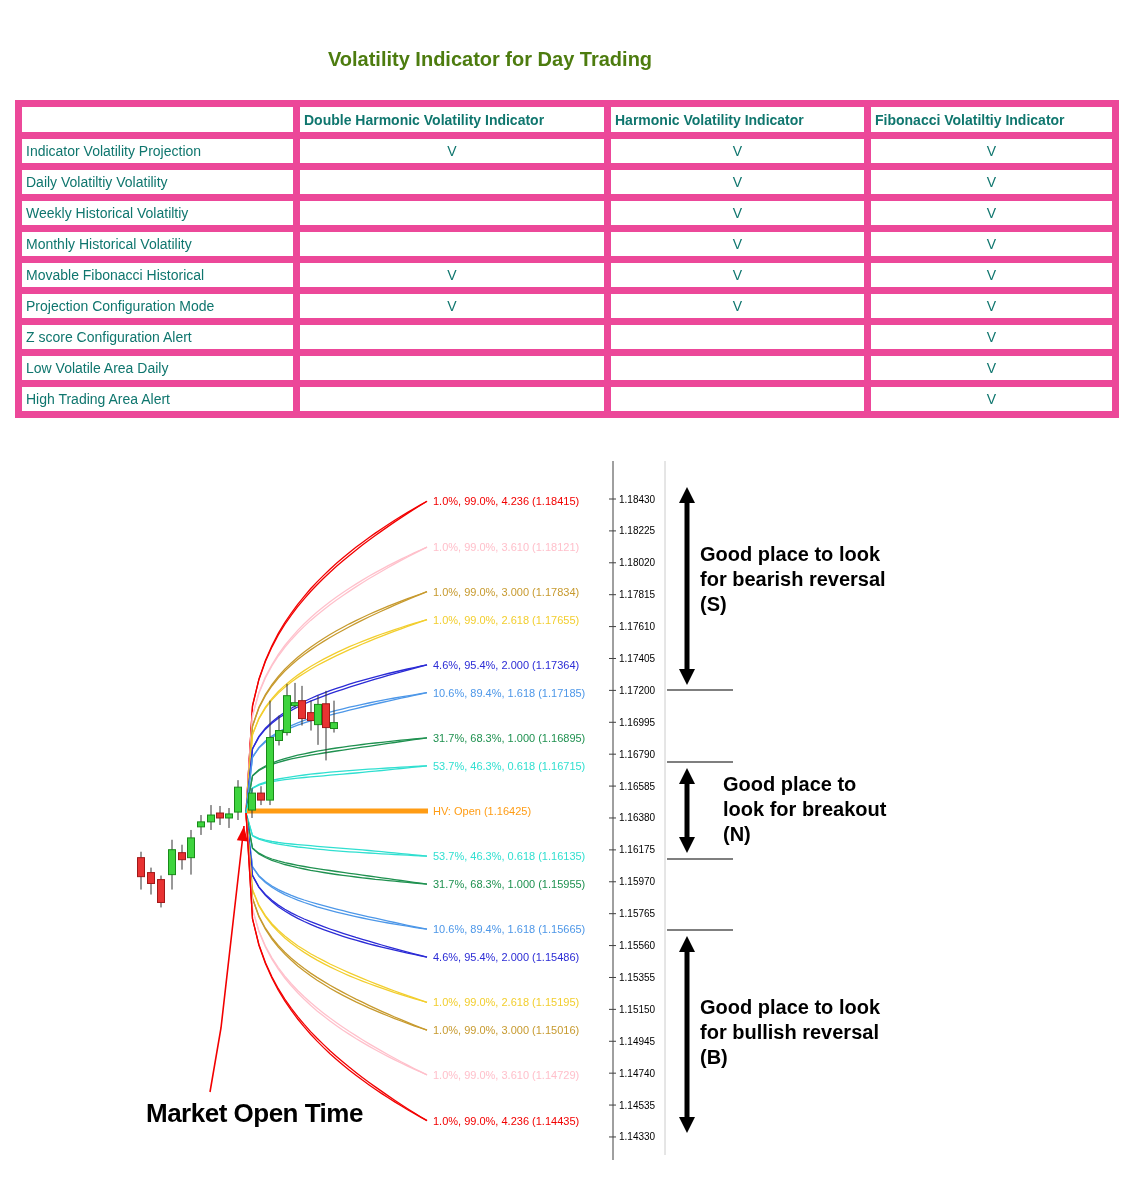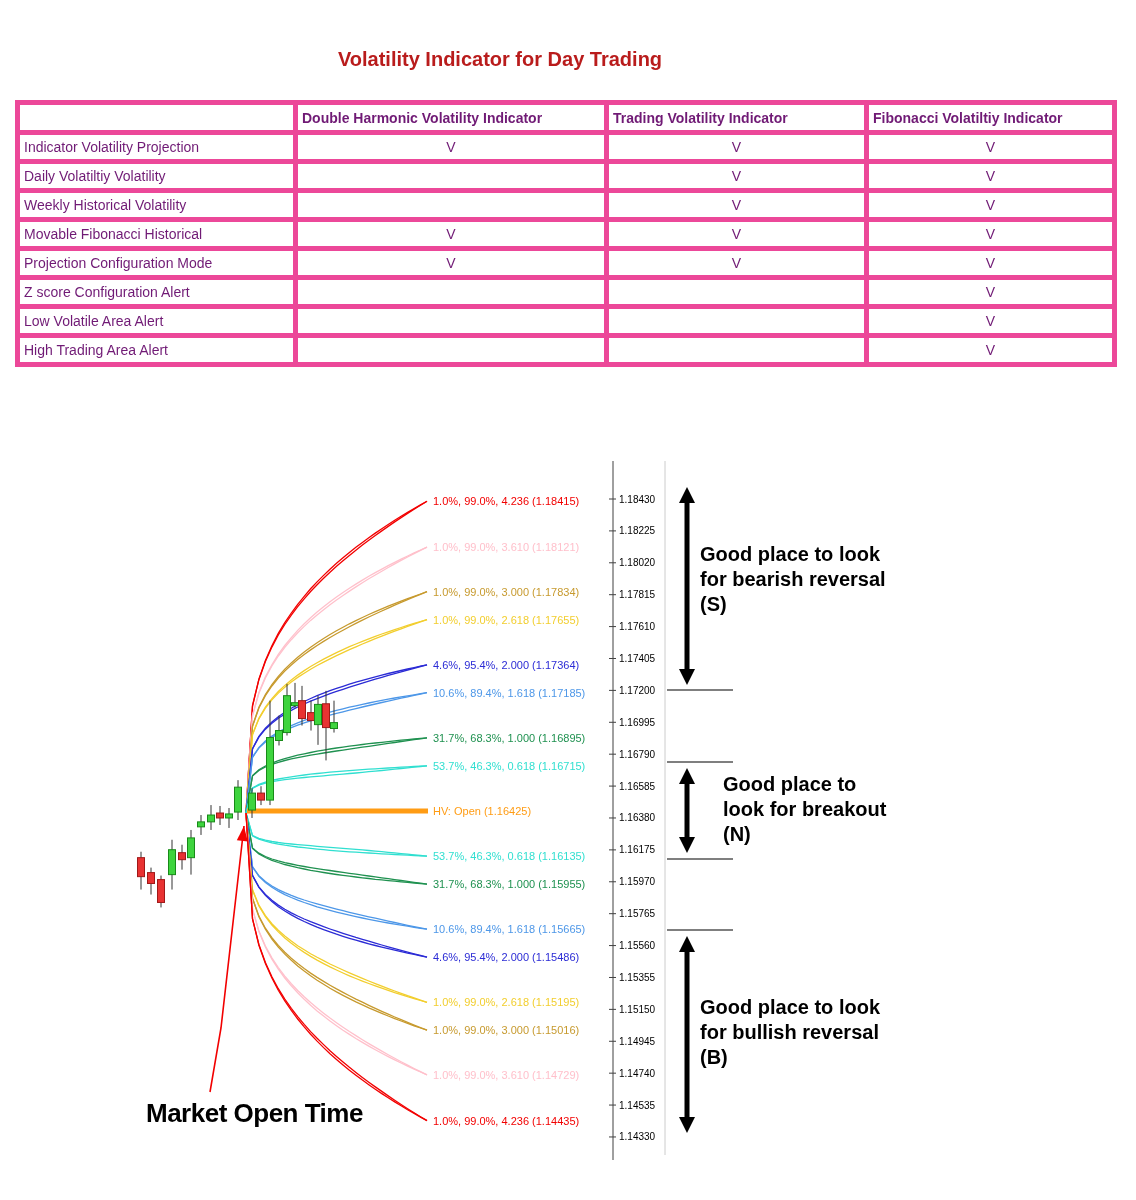--- a/index.html
+++ b/index.html
@@ -1,30 +1,30 @@
 <!DOCTYPE html>
 <html><head>
 <meta charset="utf-8">
 <style>
   html,body { margin:0; padding:0; background:#ffffff; }
   .page {
     position:relative; width:1136px; height:1200px; background:#ffffff;
     font-family:"Liberation Sans", sans-serif; overflow:hidden;
   }
   .doc-title {
-    position:absolute; left:12px; top:48px; width:976px; text-align:center;
-    font-size:20px; font-weight:bold; color:#b91c1c;
+    position:absolute; left:2px; top:48px; width:976px; text-align:center;
+    font-size:20px; font-weight:bold; color:#4d7c0f;
   }
   table.feature-table {
     position:absolute; left:15px; top:100px;
     border-collapse:collapse; table-layout:fixed;
     border:2px solid #000;
   }
   table.feature-table th, table.feature-table td {
-    border:5px solid #ec4899; font-size:14px; color:#701a75;
+    border:7px solid #ec4899; font-size:14px; color:#0f766e;
     padding:0 4px; overflow:hidden; white-space:nowrap; height:24px;
   }
   table.feature-table th { font-weight:bold; text-align:left; height:25px; }
   table.feature-table td.check { text-align:center; padding:0; }
   #chart-wrap { position:absolute; left:0; top:440px; width:1136px; height:760px; }
   svg text { font-family:"Liberation Sans", sans-serif; }
 </style>
 </head>
 <body>
 
@@ -36,39 +36,45 @@
     <colgroup>
       <col style="width:278px">
         <col style="width:311px">
         <col style="width:260px">
         <col style="width:248px">
     </colgroup>
     <thead>
       <tr>
         <th></th>
         <th>Double Harmonic Volatility Indicator</th>
-        <th>Trading Volatility Indicator</th>
+        <th>Harmonic Volatility Indicator</th>
         <th>Fibonacci Volatiltiy Indicator</th>
       </tr>
     </thead>
     <tbody id="table-body">
         <tr>
           <td>Indicator Volatility Projection</td>
           <td class="check">V</td>
           <td class="check">V</td>
           <td class="check">V</td>
         </tr>
         <tr>
           <td>Daily Volatiltiy Volatility</td>
           <td class="check"></td>
           <td class="check">V</td>
           <td class="check">V</td>
         </tr>
         <tr>
-          <td>Weekly Historical Volatility</td>
+          <td>Weekly Historical Volatiltiy</td>
+          <td class="check"></td>
+          <td class="check">V</td>
+          <td class="check">V</td>
+        </tr>
+        <tr>
+          <td>Monthly Historical Volatility</td>
           <td class="check"></td>
           <td class="check">V</td>
           <td class="check">V</td>
         </tr>
         <tr>
           <td>Movable Fibonacci Historical</td>
           <td class="check">V</td>
           <td class="check">V</td>
           <td class="check">V</td>
         </tr>
@@ -78,21 +84,21 @@
           <td class="check">V</td>
           <td class="check">V</td>
         </tr>
         <tr>
           <td>Z score Configuration Alert</td>
           <td class="check"></td>
           <td class="check"></td>
           <td class="check">V</td>
         </tr>
         <tr>
-          <td>Low Volatile Area Alert</td>
+          <td>Low Volatile Area Daily</td>
           <td class="check"></td>
           <td class="check"></td>
           <td class="check">V</td>
         </tr>
         <tr>
           <td>High Trading Area Alert</td>
           <td class="check"></td>
           <td class="check"></td>
           <td class="check">V</td>
         </tr>

